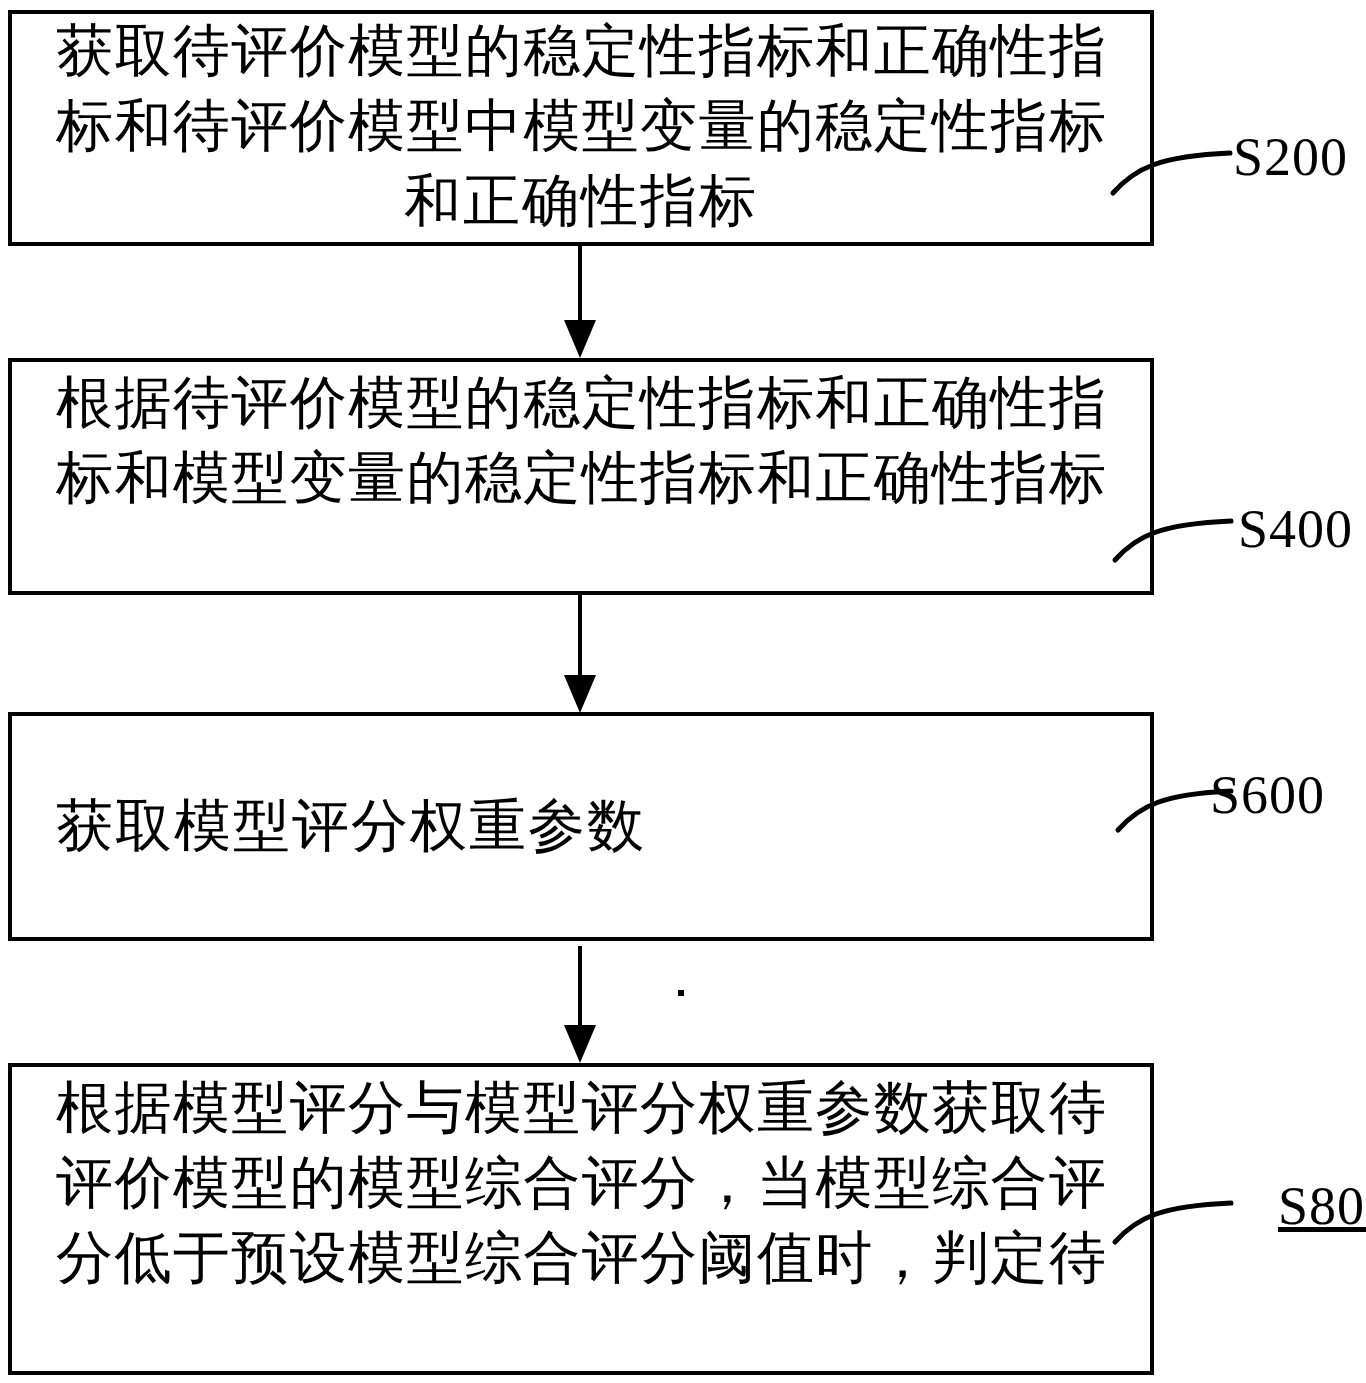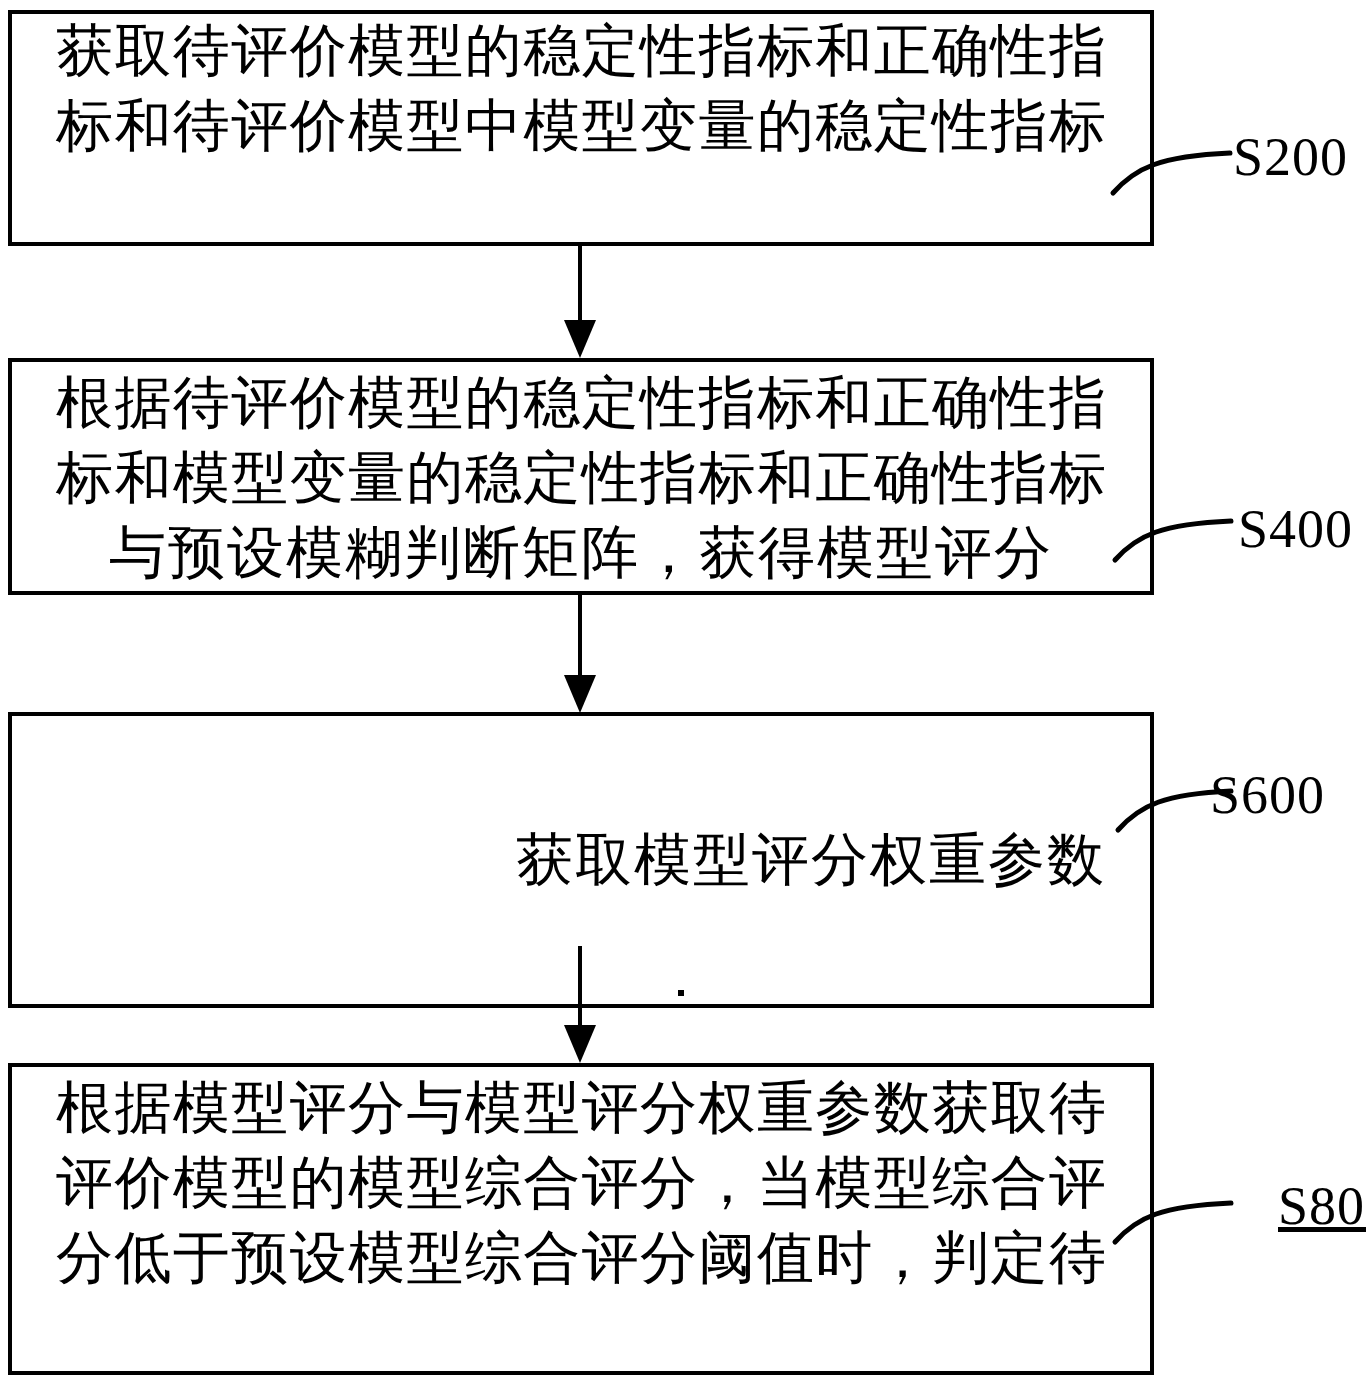--- a/index.html
+++ b/index.html
@@ -16,21 +16,21 @@
     position:absolute;
     left:8px;
     width:1146px;
     border:4px solid #000;
     box-sizing:border-box;
     background:#ffffff;
     padding:0 44px;
   }
   #box-1{top:10px;height:236px;}
   #box-2{top:358px;height:237px;padding-top:4px;}
-  #box-3{top:712px;height:296px;display:flex;align-items:center;justify-content:flex-end;}
+  #box-3{top:712px;height:229px;display:flex;align-items:center;justify-content:flex-start;}
   #box-4{top:1063px;height:312px;padding-top:4px;}
   .line{
     height:75px;
     display:flex;
     justify-content:space-between;
     align-items:center;
     font-size:57px;
     white-space:nowrap;
   }
   .line.center{justify-content:center;letter-spacing:2px;}
@@ -100,20 +100,21 @@
         <span>型</span>
         <span>变</span>
         <span>量</span>
         <span>的</span>
         <span>稳</span>
         <span>定</span>
         <span>性</span>
         <span>指</span>
         <span>标</span>
       </div>
+      <div class="line center">和正确性指标</div>
     </div>
   <div class="flow-box" id="box-2">
       <div class="line">
         <span>根</span>
         <span>据</span>
         <span>待</span>
         <span>评</span>
         <span>价</span>
         <span>模</span>
         <span>型</span>
@@ -142,21 +143,20 @@
         <span>性</span>
         <span>指</span>
         <span>标</span>
         <span>和</span>
         <span>正</span>
         <span>确</span>
         <span>性</span>
         <span>指</span>
         <span>标</span>
       </div>
-      <div class="line center">与预设模糊判断矩阵，获得模型评分</div>
     </div>
   <div class="flow-box" id="box-3">
       <div class="line center">获取模型评分权重参数</div>
     </div>
   <div class="flow-box" id="box-4">
       <div class="line">
         <span>根</span>
         <span>据</span>
         <span>模</span>
         <span>型</span>

